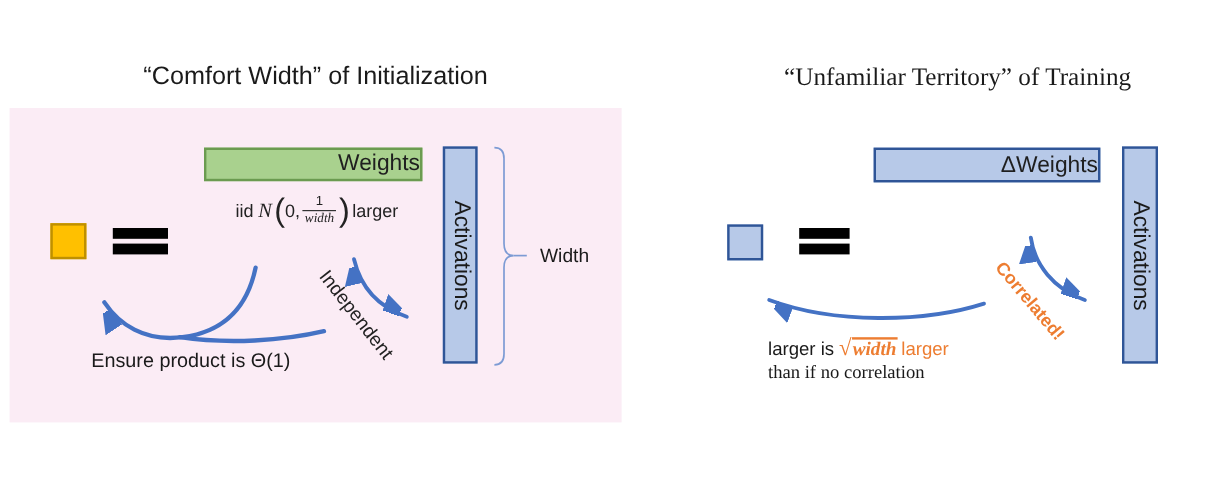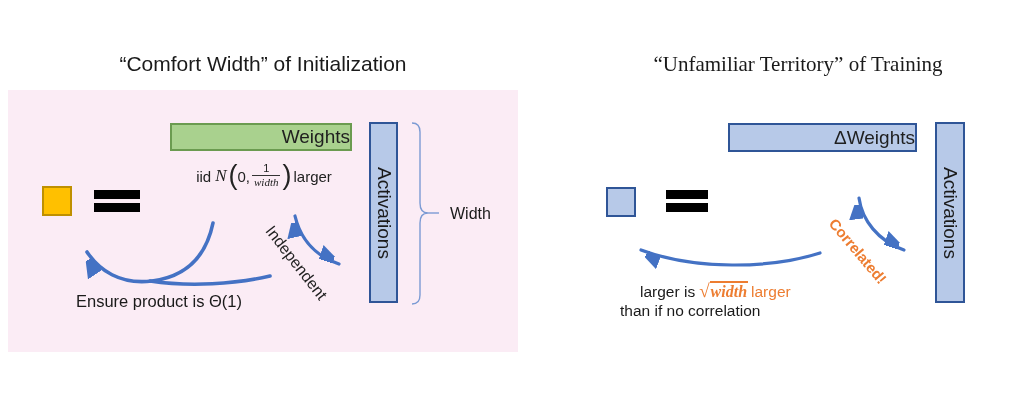--- a/index.html
+++ b/index.html
@@ -58,21 +58,21 @@
   .ensure{left:76px;top:292px;font-size:16.5px;color:#1a1a1a;white-space:nowrap;}
   .width-label{left:450px;top:205px;font-size:16px;color:#1a1a1a;}
 
   .product-line1{left:640px;top:280px;font-size:15.5px;white-space:nowrap;display:flex;align-items:baseline;color:#1a1a1a;}
   .product-line1 .orange{color:var(--orange-accent,#ED7D31);font-weight:normal;}
   .sqrt-radical{font-family:"Liberation Serif",serif;font-size:19px;font-weight:bold;
     color:var(--orange-accent,#ED7D31);margin-left:4px;}
   .sqrt-word{font-family:"Liberation Serif",serif;font-size:16px;font-weight:bold;font-style:italic;
     color:var(--orange-accent,#ED7D31);border-top:2px solid var(--orange-accent,#ED7D31);
     padding:0 1px;margin-right:3px;}
-  .product-line2{left:620px;top:302px;font-size:15.5px;white-space:nowrap;color:#1a1a1a;}
+  .product-line2{left:640px;top:302px;font-size:15.5px;white-space:nowrap;color:#1a1a1a;font-family:Liberation Serif, serif;}
 
   .arrow{stroke:var(--arrow-blue,#4472C4);stroke-width:3.6;fill:none;stroke-linecap:round;}
   .arrow.thin{stroke-width:3.2;}
   .arrowfill{fill:var(--arrow-blue,#4472C4);}
   .brace{stroke:#7C9BD4;stroke-width:1.4;fill:none;}
 </style>
 </head>
 <body>
 
 <div class="stage">

